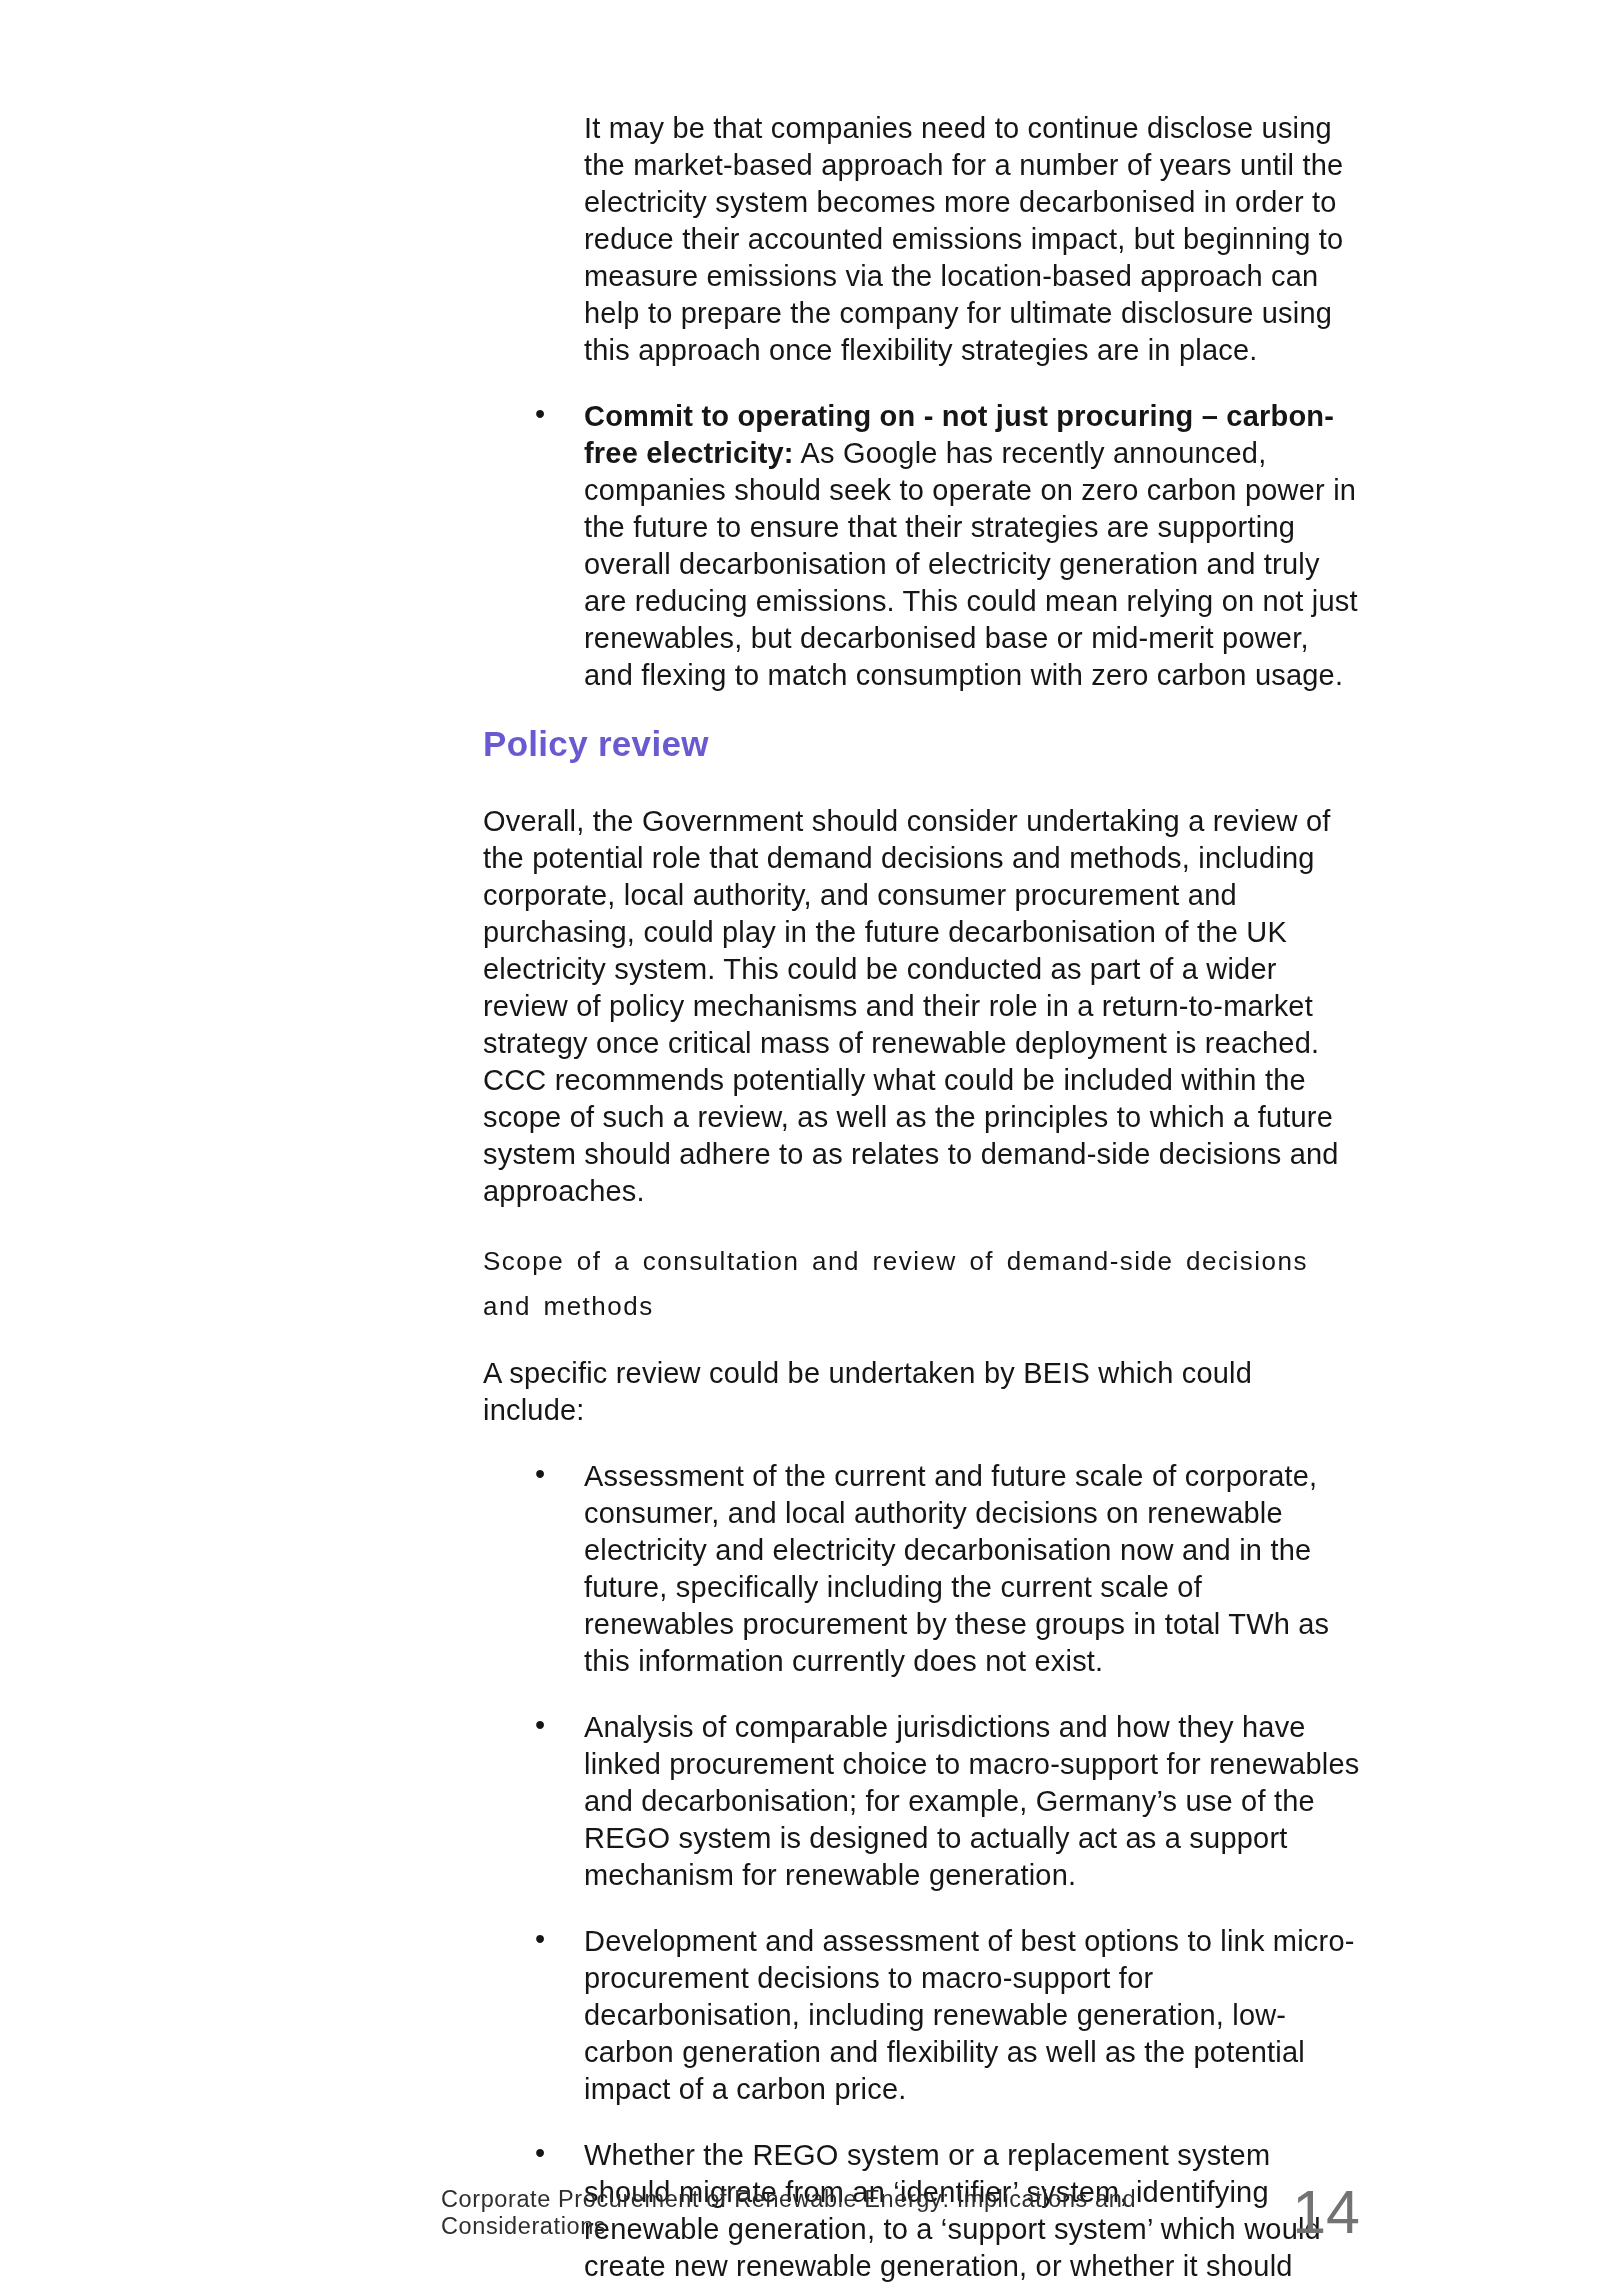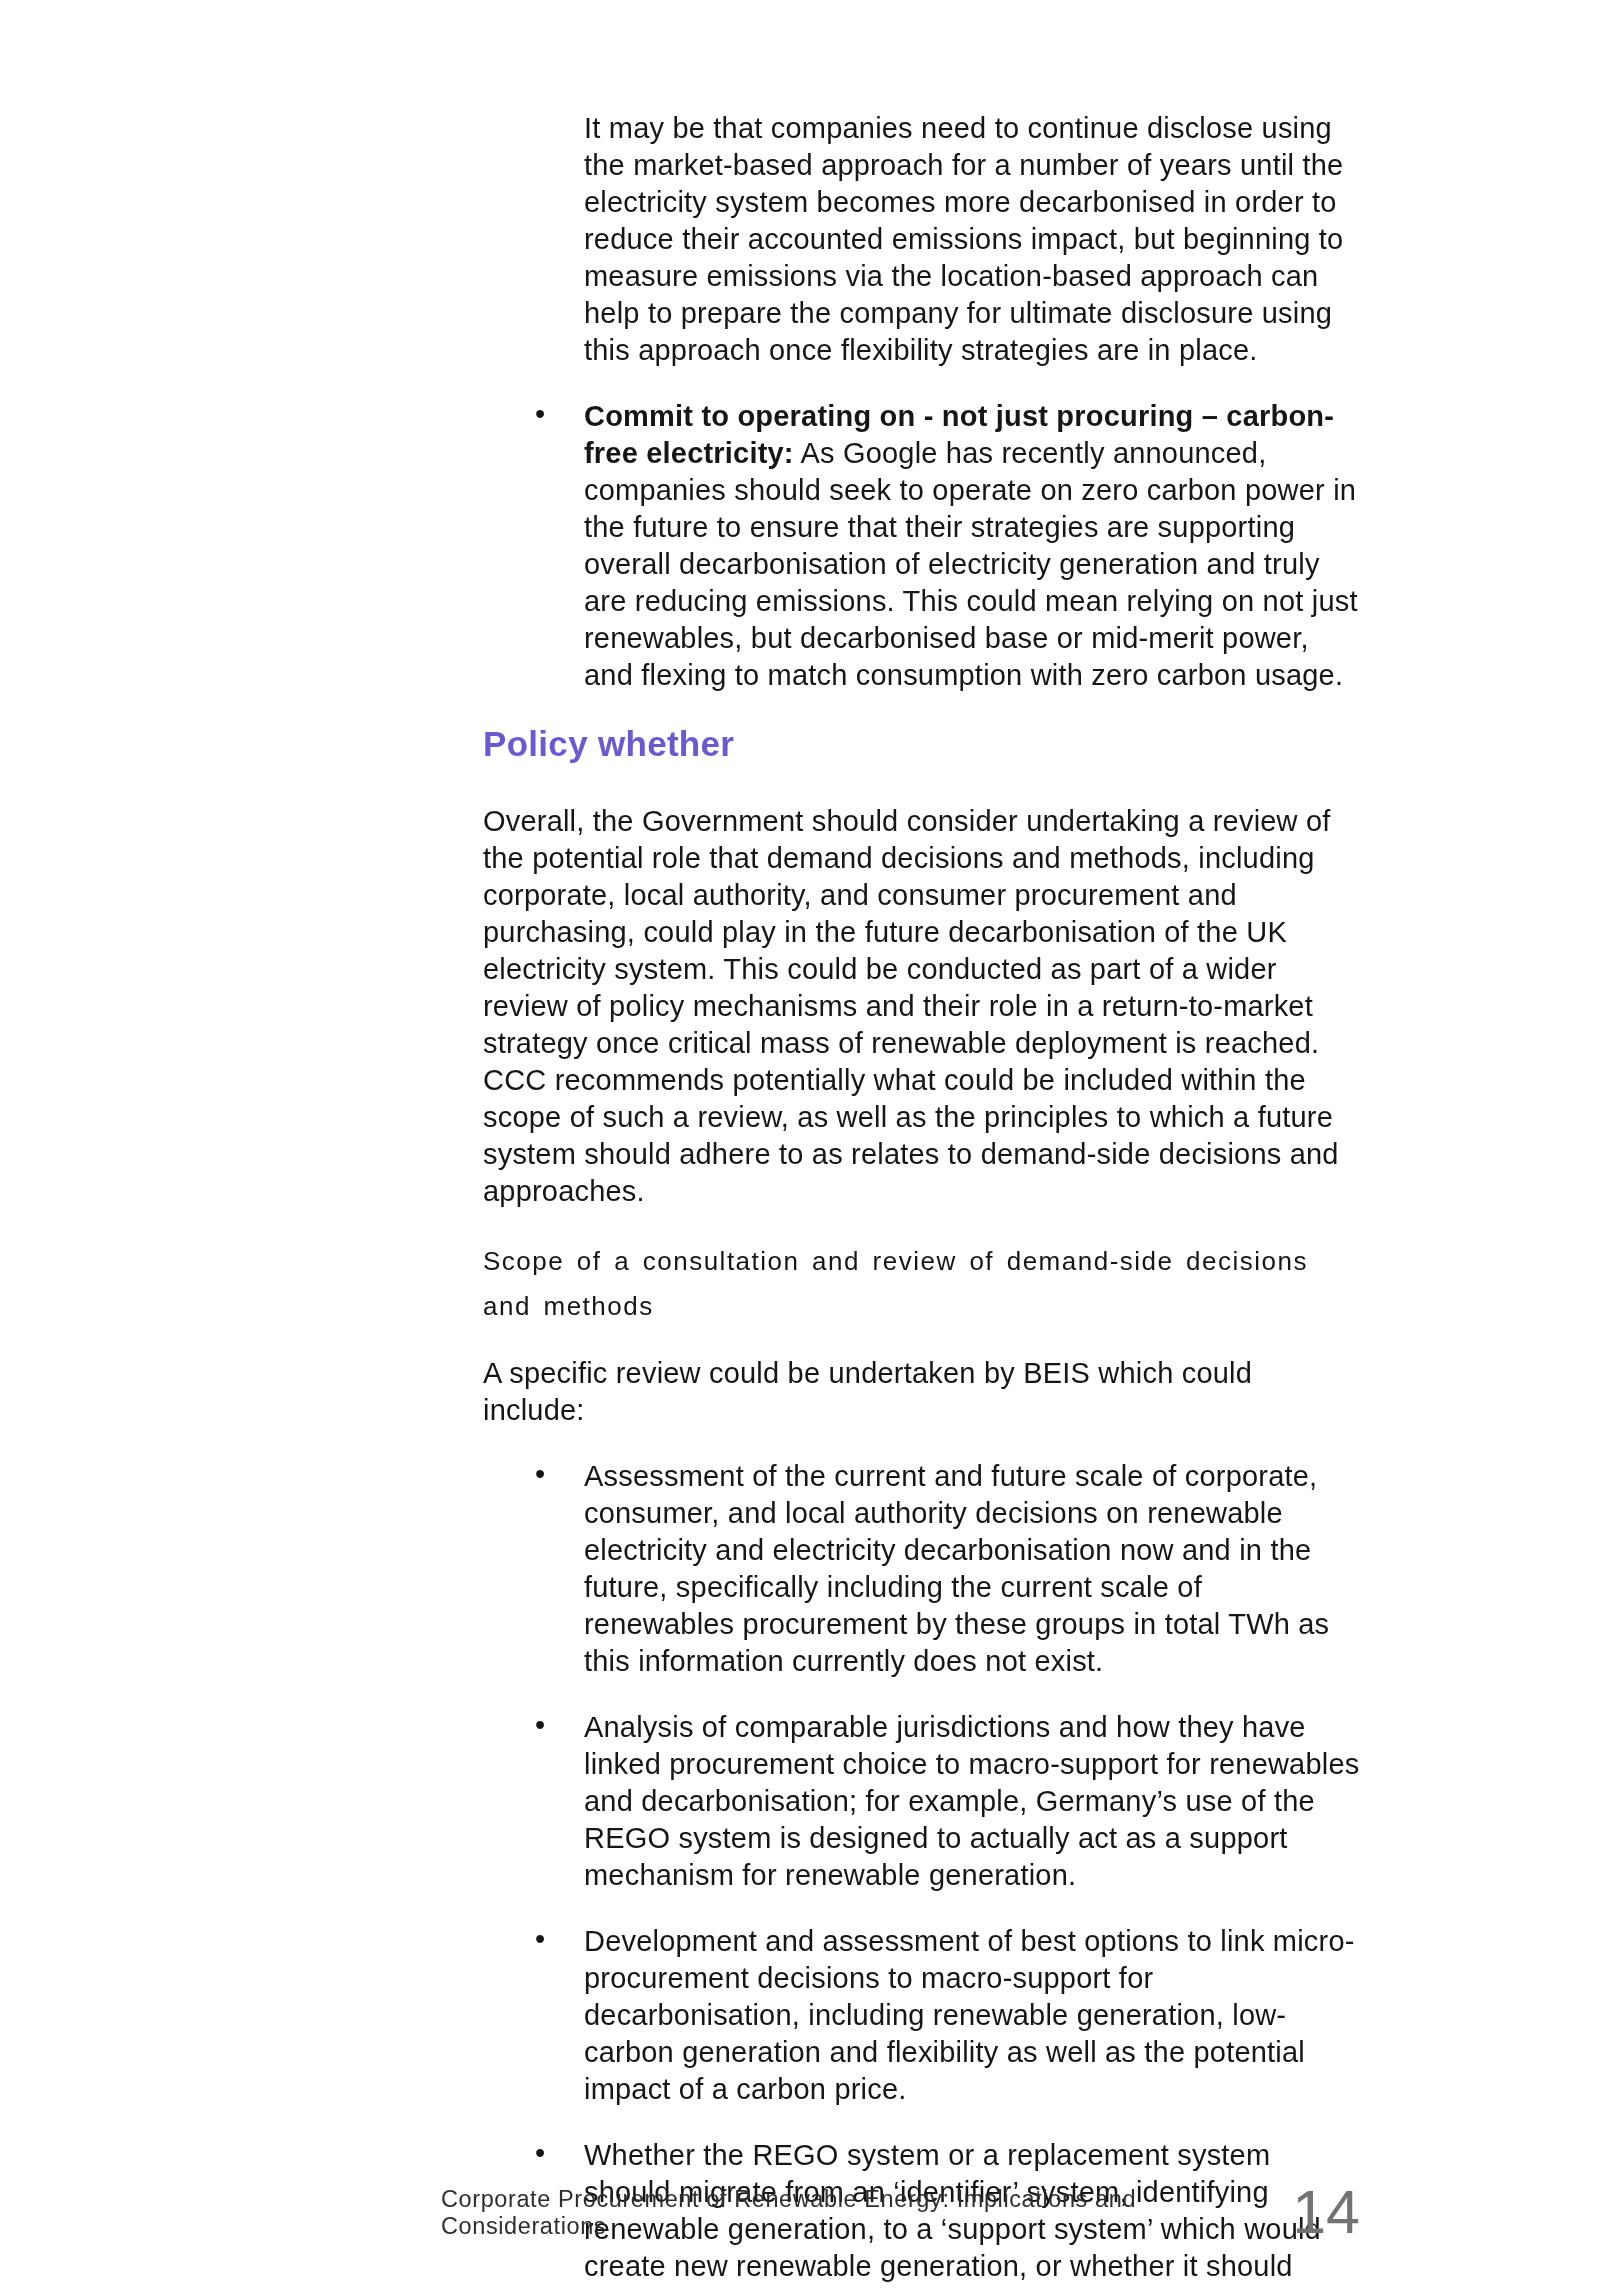--- a/index.html
+++ b/index.html
@@ -100,21 +100,21 @@
 
     <p class="body-text indented">It may be that companies need to continue disclose using the market-based approach for a number of years until the electricity system becomes more decarbonised in order to reduce their accounted emissions impact, but beginning to measure emissions via the location-based approach can help to prepare the company for ultimate disclosure using this approach once flexibility strategies are in place.</p>
 
     <ul class="bullet-list">
       <li>
         <span class="bullet-marker">•</span>
         <span class="lead-bold">Commit to operating on - not just procuring – carbon-free electricity:</span><span> As Google has recently announced, companies should seek to operate on zero carbon power in the future to ensure that their strategies are supporting overall decarbonisation of electricity generation and truly are reducing emissions. This could mean relying on not just renewables, but decarbonised base or mid-merit power, and flexing to match consumption with zero carbon usage.</span>
       </li>
     </ul>
 
-    <h1 class="policy-heading">Policy whether</h1>
+    <h1 class="policy-heading">Policy review</h1>
 
     <p class="body-text">Overall, the Government should consider undertaking a review of the potential role that demand decisions and methods, including corporate, local authority, and consumer procurement and purchasing, could play in the future decarbonisation of the UK electricity system. This could be conducted as part of a wider review of policy mechanisms and their role in a return-to-market strategy once critical mass of renewable deployment is reached. CCC recommends potentially what could be included within the scope of such a review, as well as the principles to which a future system should adhere to as relates to demand-side decisions and approaches.</p>
 
     <h2 class="scope-heading">Scope of a consultation and review of demand-side decisions and methods</h2>
 
     <p class="body-text">A specific review could be undertaken by BEIS which could include:</p>
 
     <ul class="bullet-list">
       <li>
         <span class="bullet-marker">•</span>

